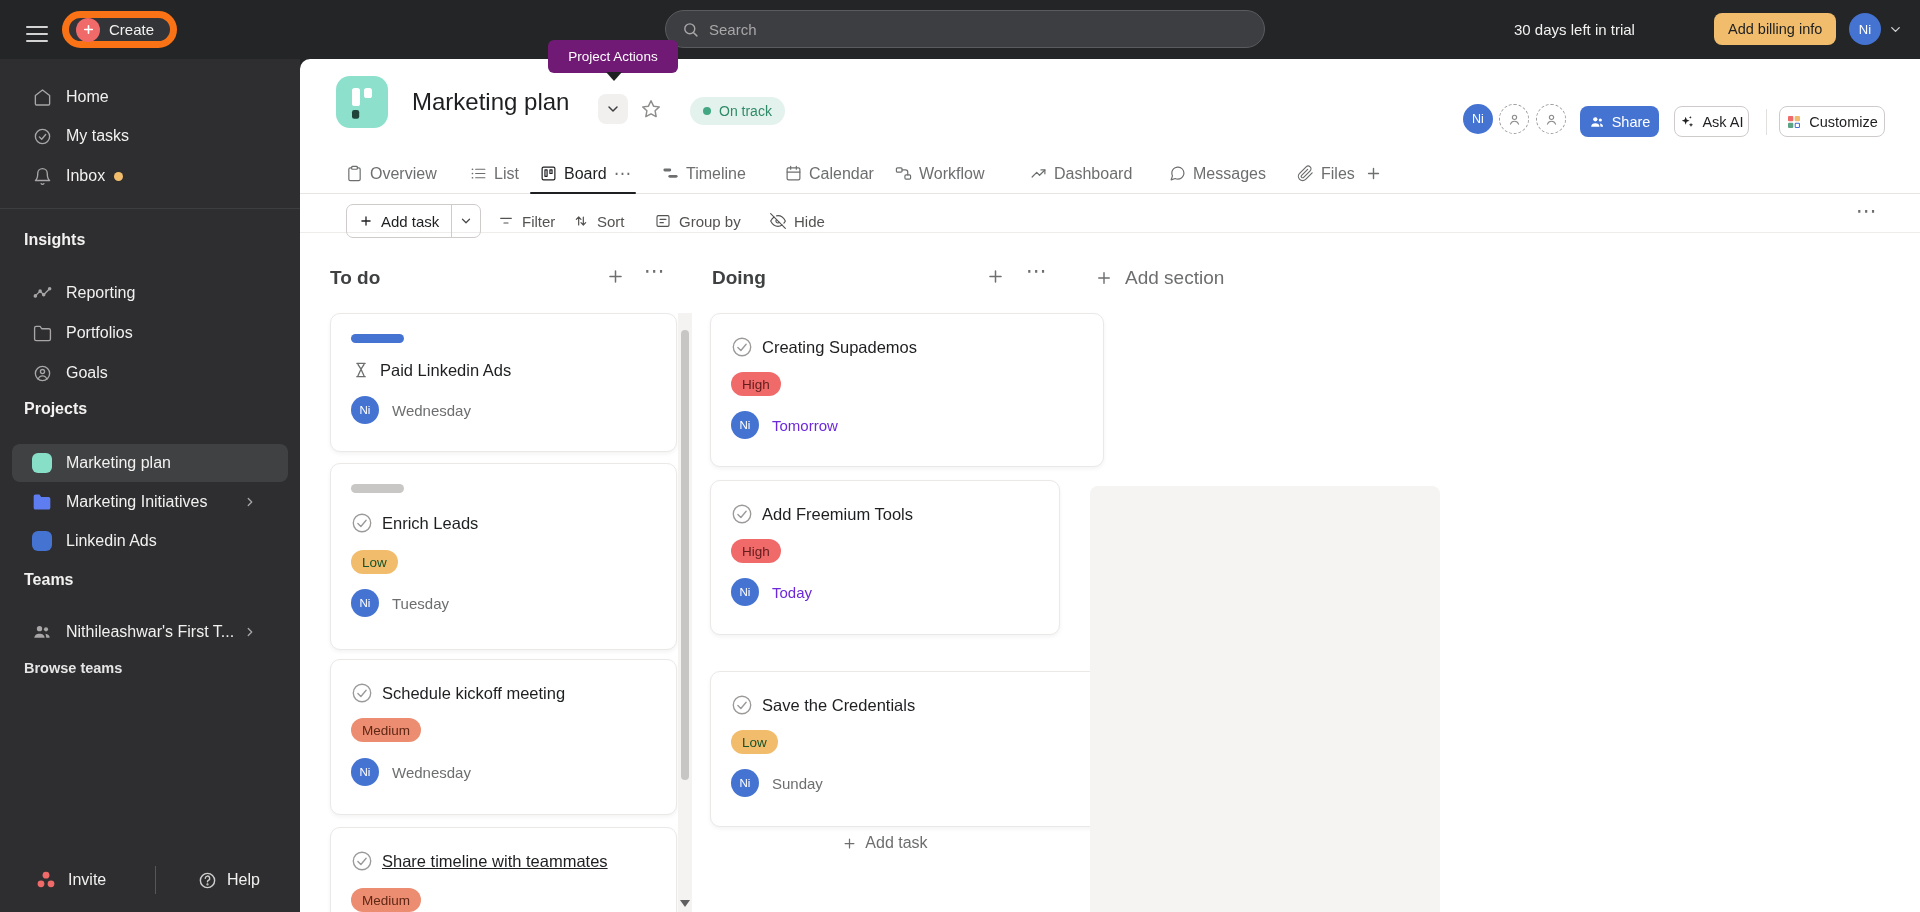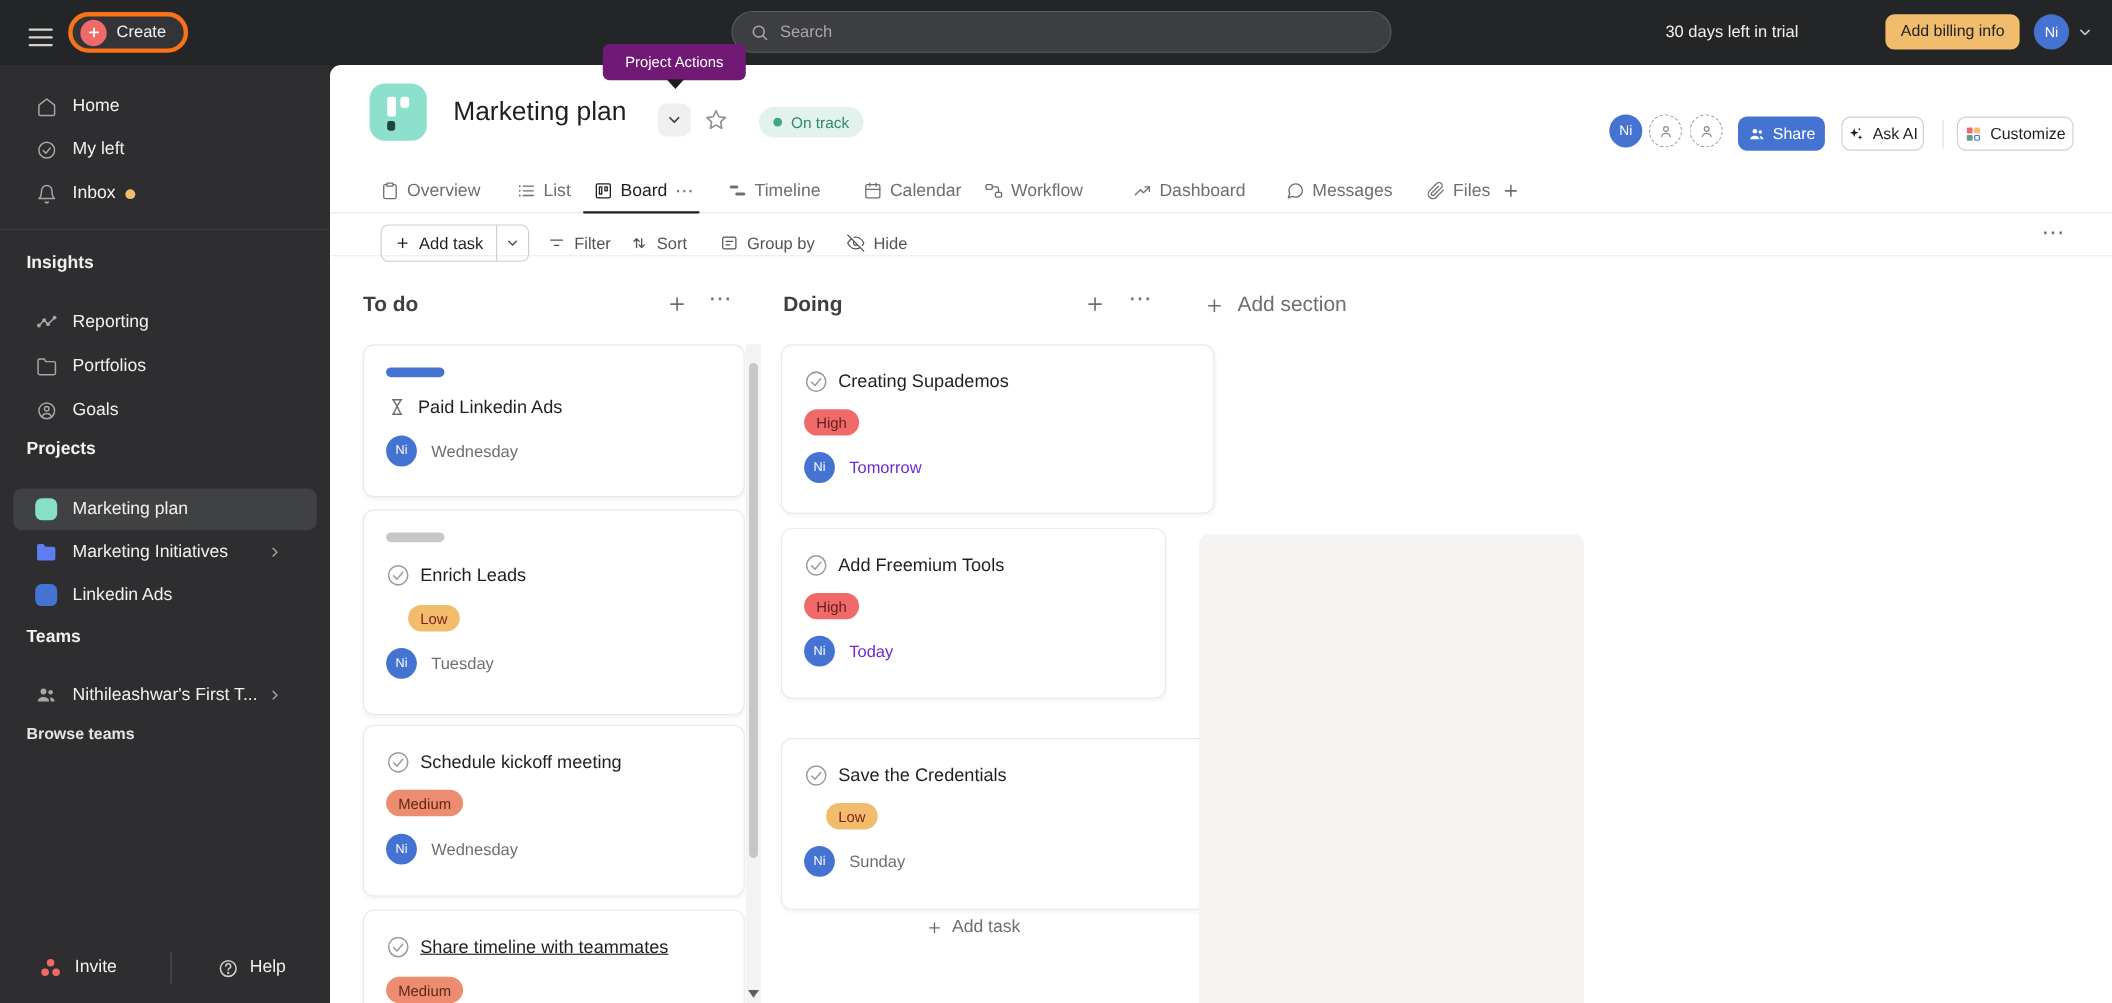--- a/index.html
+++ b/index.html
@@ -6,21 +6,21 @@
   html,body { width:1920px; height:912px; overflow:hidden; background:#232527;
               font-family:"Liberation Sans","DejaVu Sans",sans-serif; }
   .abs { position:absolute; }
   .row { display:flex; align-items:center; }
   .ic  { display:inline-flex; align-items:center; justify-content:center; flex:none; }
 
   
   #topbar { position:absolute; left:0; top:0; width:1920px; height:59px; background:#232527; }
   .hamburger span{display:block;width:22px;height:2px;background:#d4d3d4;border-radius:1px;margin:5px 0;}
   #create-btn { position:absolute; left:62px; top:11px; height:37px; padding:0 16px 0 7px;
-                border:4px solid #f97316; background:#323437; border-radius:19px;
+                border:7px solid #f97316; background:#323437; border-radius:19px;
                 display:flex; align-items:center; gap:9px; color:#f2f1f0; font-size:15px; cursor:pointer;}
   .plus-circle { width:24px; height:24px; border-radius:50%; background:#f06a6a; color:#fff;
                  display:flex; align-items:center; justify-content:center; }
   #search-box { position:absolute; left:665px; top:10px; width:600px; height:38px;
                 background:#3c3e42; border:1px solid #595b5e; border-radius:19px;
                 display:flex; align-items:center; padding:0 16px; gap:10px; color:#a9a7a8;}
   #search-box input { background:transparent; border:none; outline:none; color:#e8e7e7;
                       font-size:15px; width:100%; font-family:inherit;}
   #search-box input::placeholder { color:#a9a7a8; }
   #trial-text { position:absolute; left:1514px; top:0; height:59px; display:flex; align-items:center;
@@ -83,21 +83,21 @@
   .card { position:absolute; width:347px; background:#fff; border:1px solid #ebe9e8; border-radius:10px;
           box-shadow:0 2px 4px rgba(0,0,0,.05); padding:20px; cursor:pointer;}
   .cover-bar { width:53px; height:9px; border-radius:4.5px; }
   .t-row { display:flex; align-items:center; gap:9px; color:#1e1f21; font-size:16.5px; }
   .t-row .ic { color:#9c9a99; }
   .a-row { display:flex; align-items:center; gap:13px; }
   .due { font-size:15px; color:#6d6e6f; }
   .due.green { color:#6d28d9; }
   .badge { display:inline-flex; align-items:center; height:24px; padding:0 11px; border-radius:12px;
            font-size:13.5px; font-weight:500; }
-  .badge.low    { background:#f1bd6c; color:#7f1d1d;margin-left:20px; }
+  .badge.low    { background:#f1bd6c; color:#14532d; }
   .badge.medium { background:#ec8d71; color:#5f2715; }
   .badge.high   { background:#f06a6a; color:#611c1c; }
   .addtask-link { position:absolute; display:flex; align-items:center; justify-content:center; gap:8px;
                   color:#6d6e6f; font-size:16px; cursor:pointer; }
   #section-placeholder { position:absolute; left:790px; top:253px; width:350px; height:600px;
                          background:#f6f4f2; border-radius:8px; }
   
   #col-scrollbar { position:absolute; left:378px; top:80px; width:14px; height:599px; background:#f4f3f2; }
   #col-scrollbar .thumb { position:absolute; left:3px; top:17px; width:8px; height:450px;
                           background:#c7c6c5; border-radius:4px; }
@@ -158,21 +158,21 @@
     </span>
     <span>Home</span>
   </div>
   <div class="side-item" style="top:58px;">
     <span class="ic">
       <svg width="19" height="19" viewBox="0 0 24 24" fill="none" stroke="currentColor" stroke-width="1.7" stroke-linecap="round" stroke-linejoin="round">
           <circle cx="12" cy="12" r="9"></circle>
           <polyline points="8 12.5 11 15.5 16 9.5"></polyline>
         </svg>
     </span>
-    <span>My left</span>
+    <span>My tasks</span>
   </div>
   <div class="side-item" style="top:98px;">
     <span class="ic">
       <svg width="19" height="19" viewBox="0 0 24 24" fill="none" stroke="currentColor" stroke-width="1.7" stroke-linecap="round" stroke-linejoin="round">
           <path d="M18 8a6 6 0 0 0-12 0c0 7-3 9-3 9h18s-3-2-3-9"></path>
           <path d="M13.7 21a2 2 0 0 1-3.4 0"></path>
         </svg>
     </span>
     <span>Inbox</span>
     <span class="dot-badge"></span>

